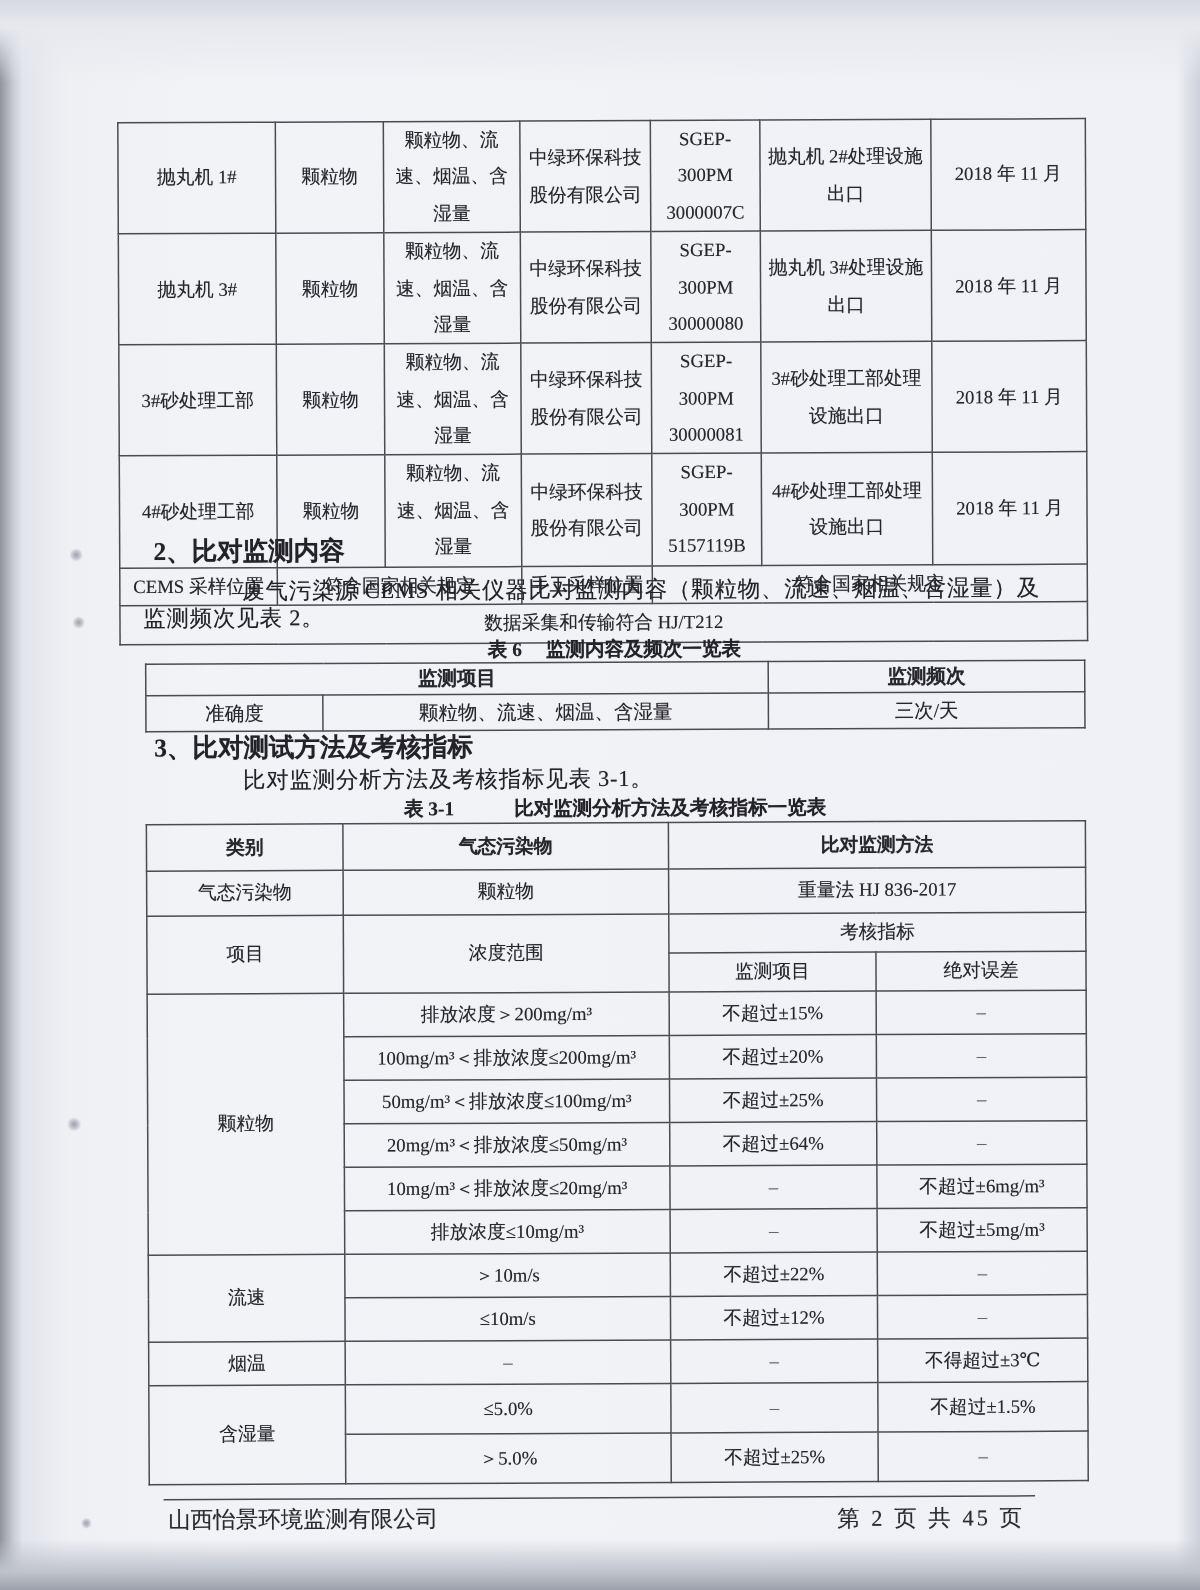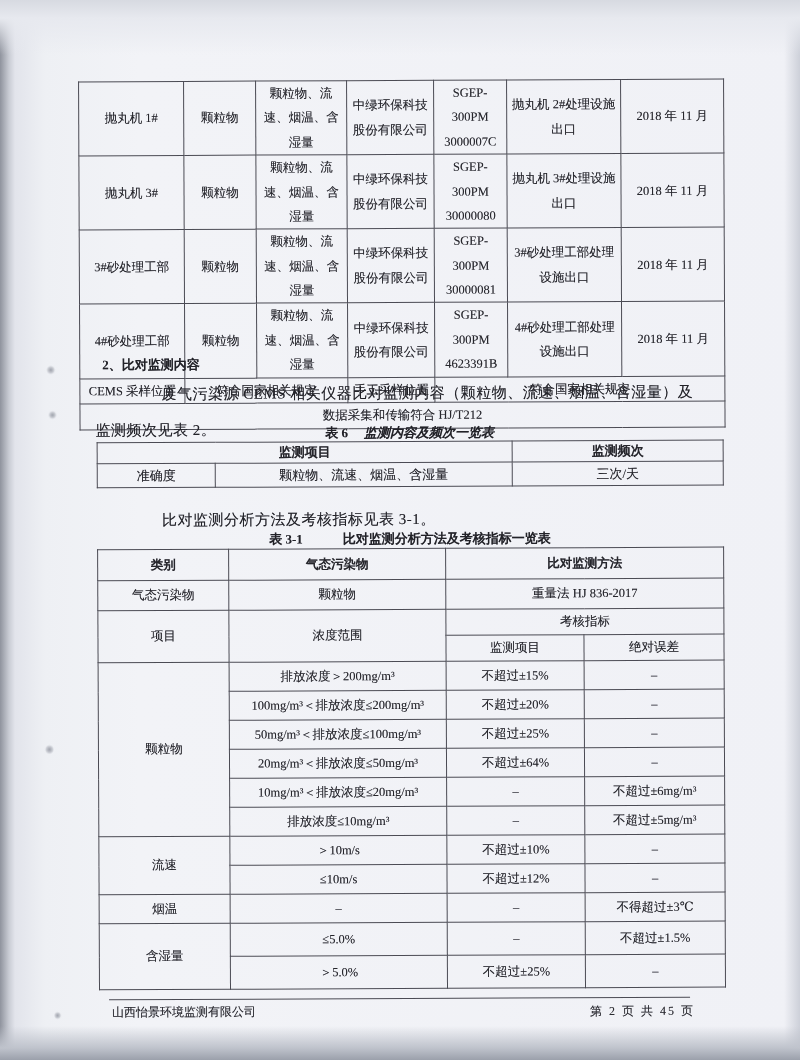--- a/index.html
+++ b/index.html
@@ -39,30 +39,30 @@
   .t2 tr.d{height:24px;}
   
   .t3{left:97px;top:548px;width:626px;font-size:12.5px;}
   .t3 tr.rh31{height:31px;}
   .t3 tr.rh30{height:30px;}
   .t3 tr.rh26{height:26px;}
   .t3 tr.rh29{height:29px;}
   .t3 tr.rh33{height:33px;}
   .abs{position:absolute;white-space:nowrap;color:#222228;
        text-shadow:0 0 .5px rgba(50,50,62,.45);}
-  .heading{font-size:13px;font-weight:bold;}
+  .heading{font-size:17px;font-weight:bold;}
   .bodytext{font-size:15px;letter-spacing:.5px;}
   .caption{position:absolute;left:97px;width:626px;text-align:center;
            font-size:13px;font-weight:bold;color:#222228;
            text-shadow:0 0 .5px rgba(50,50,62,.45);white-space:nowrap;}
-  .capgap2{margin-left:16px;font-style:italic;}
+  .capgap2{margin-left:16px;}
   .capgap3{margin-left:40px;text-align:center;}
   .footer-line{position:absolute;left:107px;top:998px;width:581px;height:1px;
                background:#4b4b54;}
-  .footer-text{font-size:12px;color:#2a2a30;}
+  .footer-text{font-size:15px;color:#2a2a30;}
 </style>
 </head>
 <body>
 
 <div class="paper"></div>
 
 <div class="content">
 
   <div class="smudge" style="left:47px;top:364px;width:9px;height:9px;"></div>
   <div class="smudge" style="left:49px;top:409px;width:8px;height:9px;"></div>
@@ -105,39 +105,39 @@
       <td>中绿环保科技股份有限公司</td>
       <td>SGEP-300PM 30000081</td>
       <td>3#砂处理工部处理设施出口</td>
       <td>2018 年 11 月</td>
     </tr>
     <tr class="r">
       <td>4#砂处理工部</td>
       <td>颗粒物</td>
       <td>颗粒物、流速、烟温、含湿量</td>
       <td>中绿环保科技股份有限公司</td>
-      <td>SGEP-300PM 4623391B</td>
+      <td>SGEP-300PM 5157119B</td>
       <td>4#砂处理工部处理设施出口</td>
       <td>2018 年 11 月</td>
     </tr>
     <tr class="rs">
       <td>CEMS 采样位置</td>
       <td colspan="2">符合国家相关规定</td>
       <td>手工采样位置</td>
       <td colspan="3">符合国家相关规定</td>
     </tr>
     <tr class="rd">
       <td colspan="7">数据采集和传输符合 HJ/T212</td>
     </tr>
   </tbody>
     </table>
 
   <div class="abs heading" style="left:103px;top:355px;">2、比对监测内容</div>
   <div class="abs bodytext" style="left:162px;top:384px;">废气污染源 CEMS 相关仪器比对监测内容（颗粒物、流速、烟温、含湿量）及</div>
-  <div class="abs bodytext" style="left:96px;top:420px;">监测频次见表 2。</div>
+  <div class="abs bodytext" style="left:96px;top:402px;">监测频次见表 2。</div>
 
   <div class="caption" style="top:424px;">
     <span>表 6</span><span class="capgap2">监测内容及频次一览表</span>
   </div>
 
   <table class="t2">
     <colgroup>
       <col style="width:118px">
         <col style="width:297px">
         <col style="width:211px">
@@ -148,20 +148,21 @@
       <td class="b">监测频次</td>
     </tr>
     <tr class="d">
       <td>准确度</td>
       <td>颗粒物、流速、烟温、含湿量</td>
       <td>三次/天</td>
     </tr>
   </tbody>
     </table>
 
+  <div class="abs heading" style="left:103px;top:486px;">3、比对测试方法及考核指标</div>
   <div class="abs bodytext" style="left:162px;top:510px;">比对监测分析方法及考核指标见表 3-1。</div>
 
   <div class="caption" style="top:530px;">
     <span>表 3-1</span><span class="capgap3">比对监测分析方法及考核指标一览表</span>
   </div>
 
   <table class="t3">
     <colgroup>
       <col style="width:131px">
         <col style="width:217px">
@@ -215,21 +216,21 @@
       <td>不超过±6mg/m³</td>
     </tr>
     <tr class="rh29">
       <td>排放浓度≤10mg/m³</td>
       <td class="dash">–</td>
       <td>不超过±5mg/m³</td>
     </tr>
     <tr class="rh29">
       <td rowspan="2">流速</td>
       <td>＞10m/s</td>
-      <td>不超过±10%</td>
+      <td>不超过±22%</td>
       <td class="dash">–</td>
     </tr>
     <tr class="rh29">
       <td>≤10m/s</td>
       <td>不超过±12%</td>
       <td class="dash">–</td>
     </tr>
     <tr class="rh29">
       <td>烟温</td>
       <td class="dash">–</td>
@@ -245,15 +246,15 @@
     <tr class="rh33">
       <td>＞5.0%</td>
       <td>不超过±25%</td>
       <td class="dash">–</td>
     </tr>
   </tbody>
     </table>
 
   <div class="footer-line"></div>
   <div class="abs footer-text" style="left:110px;top:1003px;">山西怡景环境监测有限公司</div>
-  <div class="abs footer-text" style="left:588px;top:1004px;letter-spacing:2px;">第 2 页 共 45 页</div>
+  <div class="abs footer-text" style="left:556px;top:1004px;letter-spacing:2px;">第 2 页 共 45 页</div>
 
 </div>
 
 </body></html>

